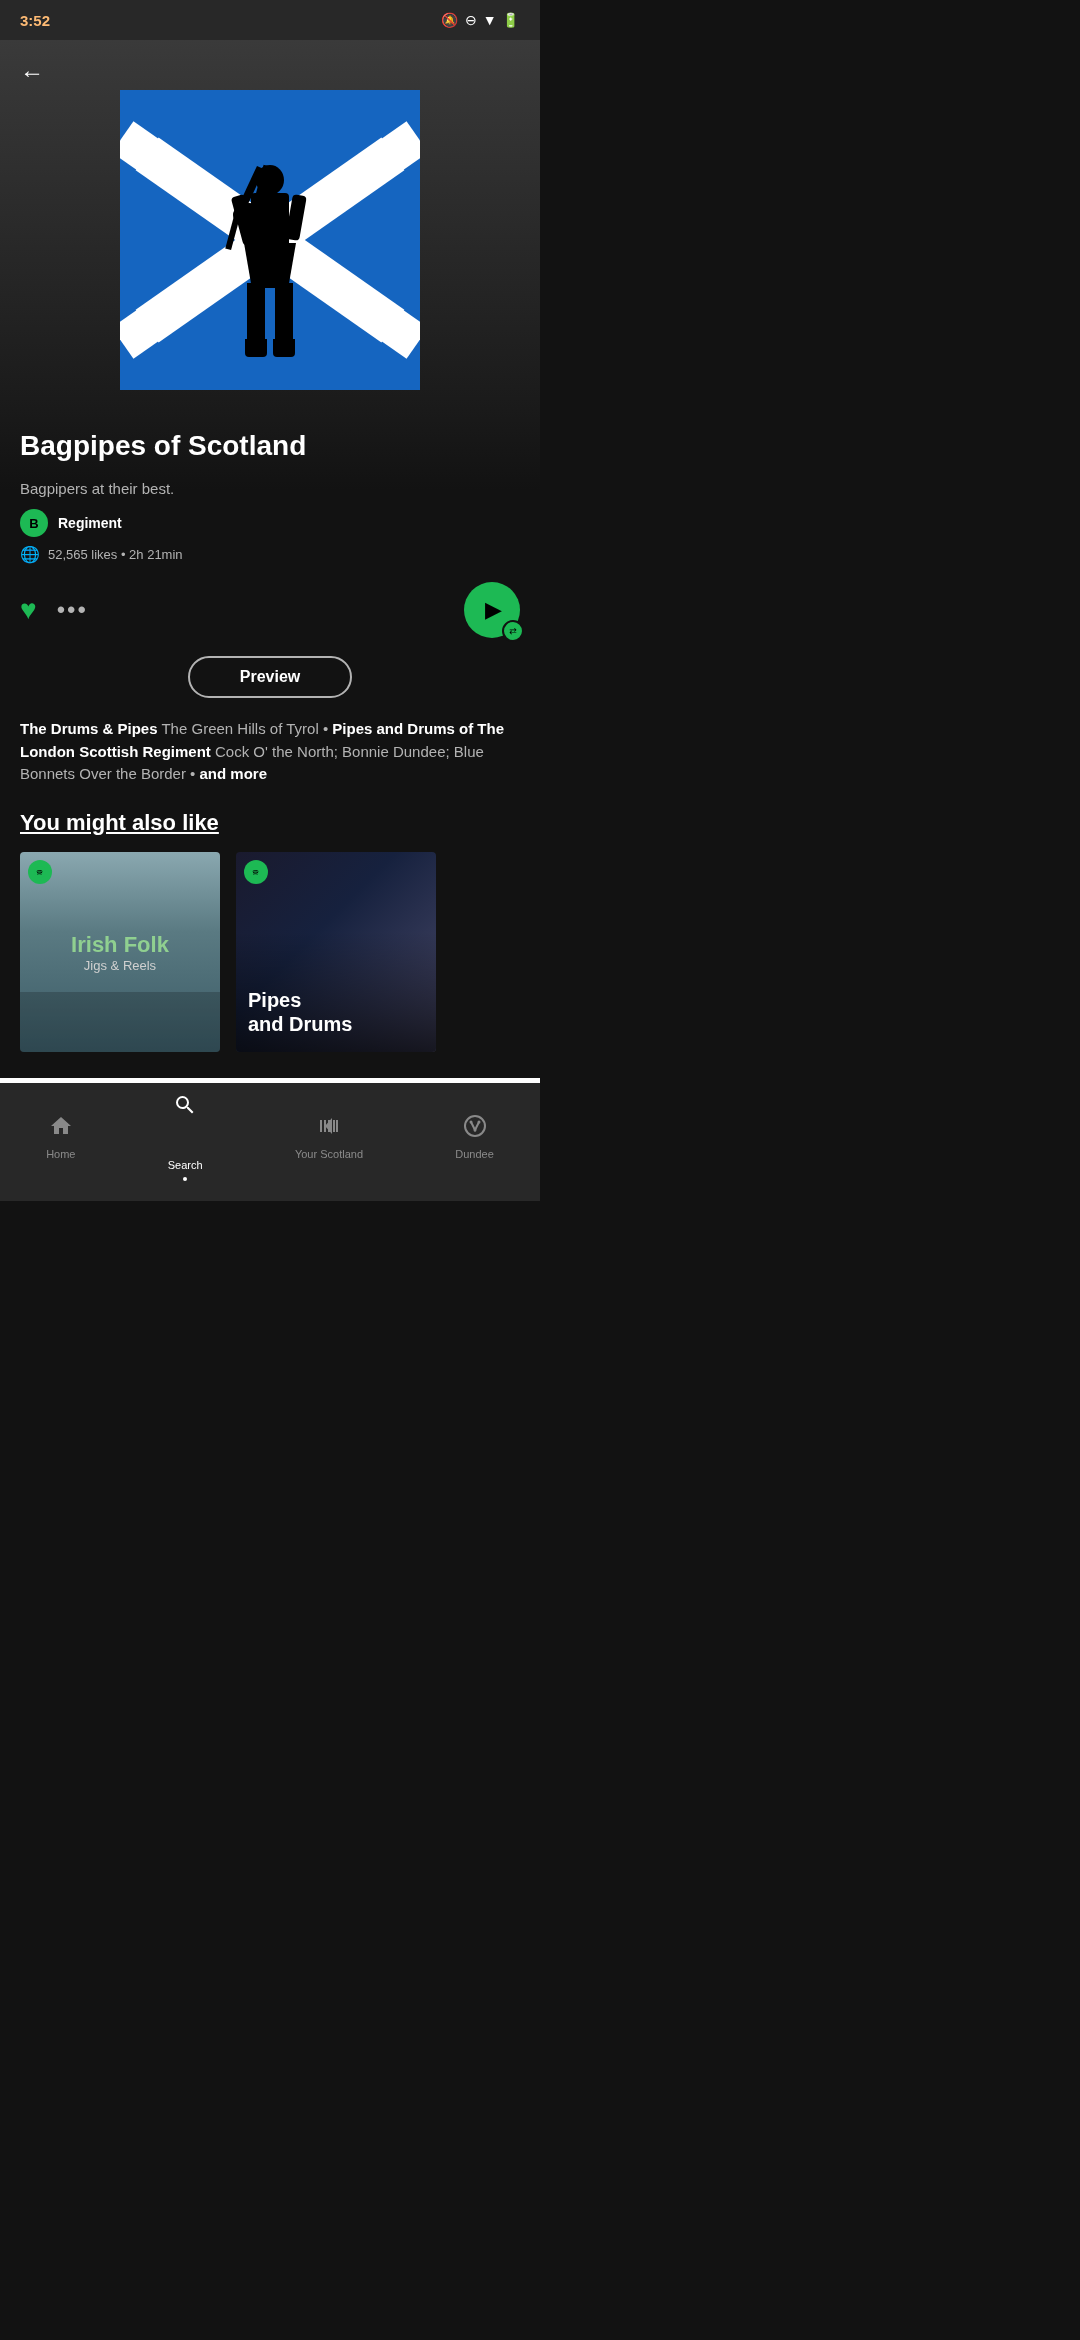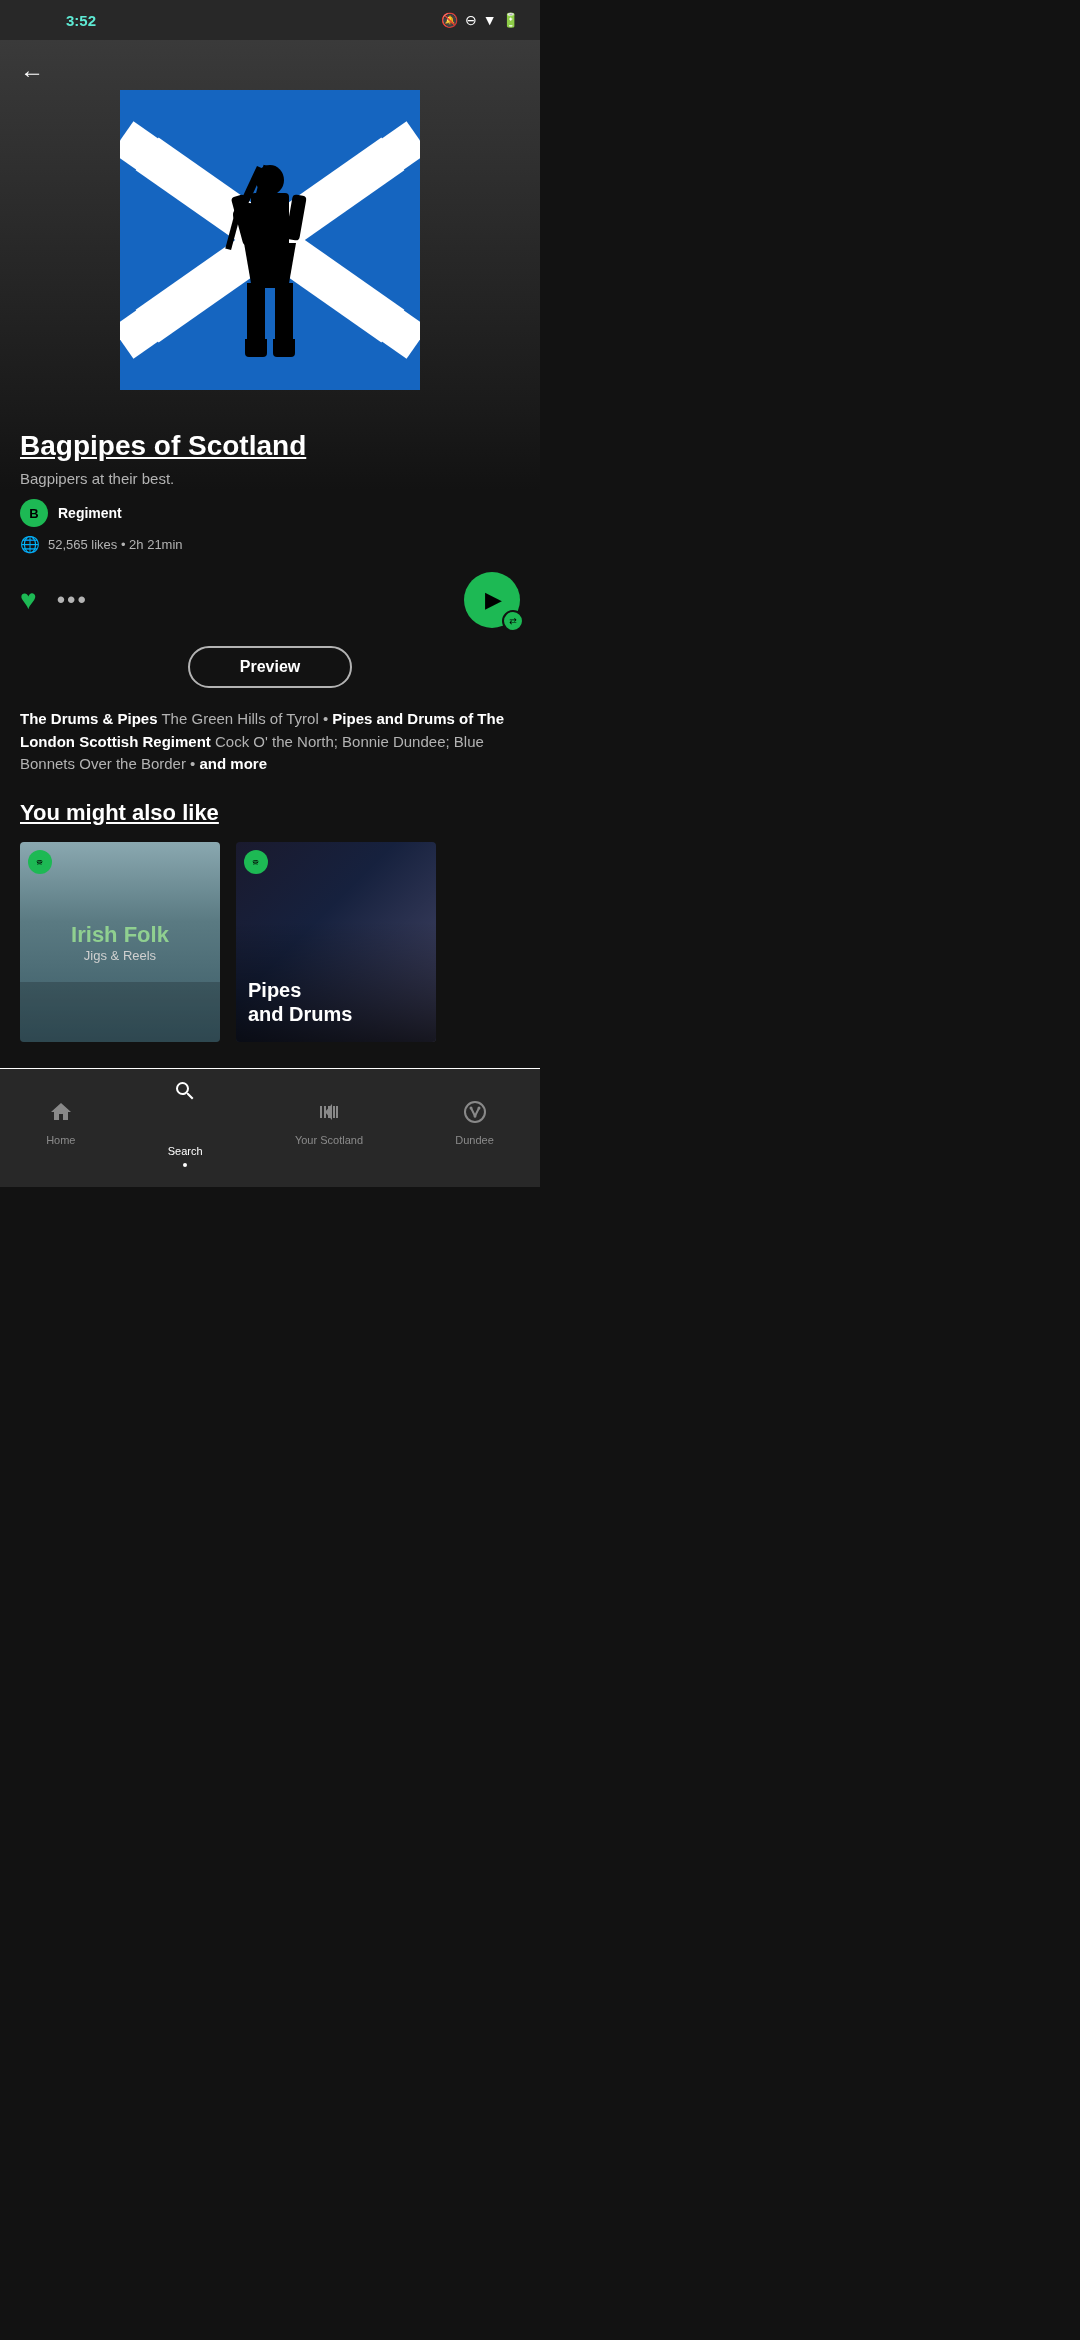--- a/index.html
+++ b/index.html
@@ -19,22 +19,21 @@
       background: #282828;
       display: flex;
       justify-content: space-between;
       align-items: center;
       padding: 8px 20px;
       height: 40px;
     }
     .status-time {
       font-size: 15px;
       font-weight: 600;
-      color: #5eead4;
-      margin-left: 46px;
+      color: #fdba74;
     }
     .status-icons {
       display: flex;
       align-items: center;
       gap: 6px;
     }
     .status-icons span {
       font-size: 14px;
       color: #fff;
     }
@@ -230,22 +229,21 @@
     
     .content {
       background: linear-gradient(to bottom, #1a1a1a 0%, #121212 80px);
       padding: 20px 20px 0 20px;
     }
 
     .playlist-title {
       font-size: 28px;
       font-weight: 700;
       color: #fff;
-      margin-bottom: 8px;
-      text-decoration: underline;
+      margin-bottom: 18px;
     }
     .playlist-subtitle {
       font-size: 15px;
       color: #b3b3b3;
       margin-bottom: 12px;
     }
 
     .creator-row {
       display: flex;
       align-items: center;
@@ -468,21 +466,21 @@
       color: #d0d0d0;
     }
 
     
     .bottom-nav {
       background: #282828;
       display: flex;
       justify-content: space-around;
       align-items: center;
       padding: 10px 0 20px 0;
-      border-top: 1px solid #ffffff;
+      border-top: 5px solid #ffffff;
       position: sticky;
       bottom: 0;
       width: 100%;
     }
     .nav-item {
       display: flex;
       flex-direction: column;
       align-items: center;
       gap: 4px;
       cursor: pointer;

